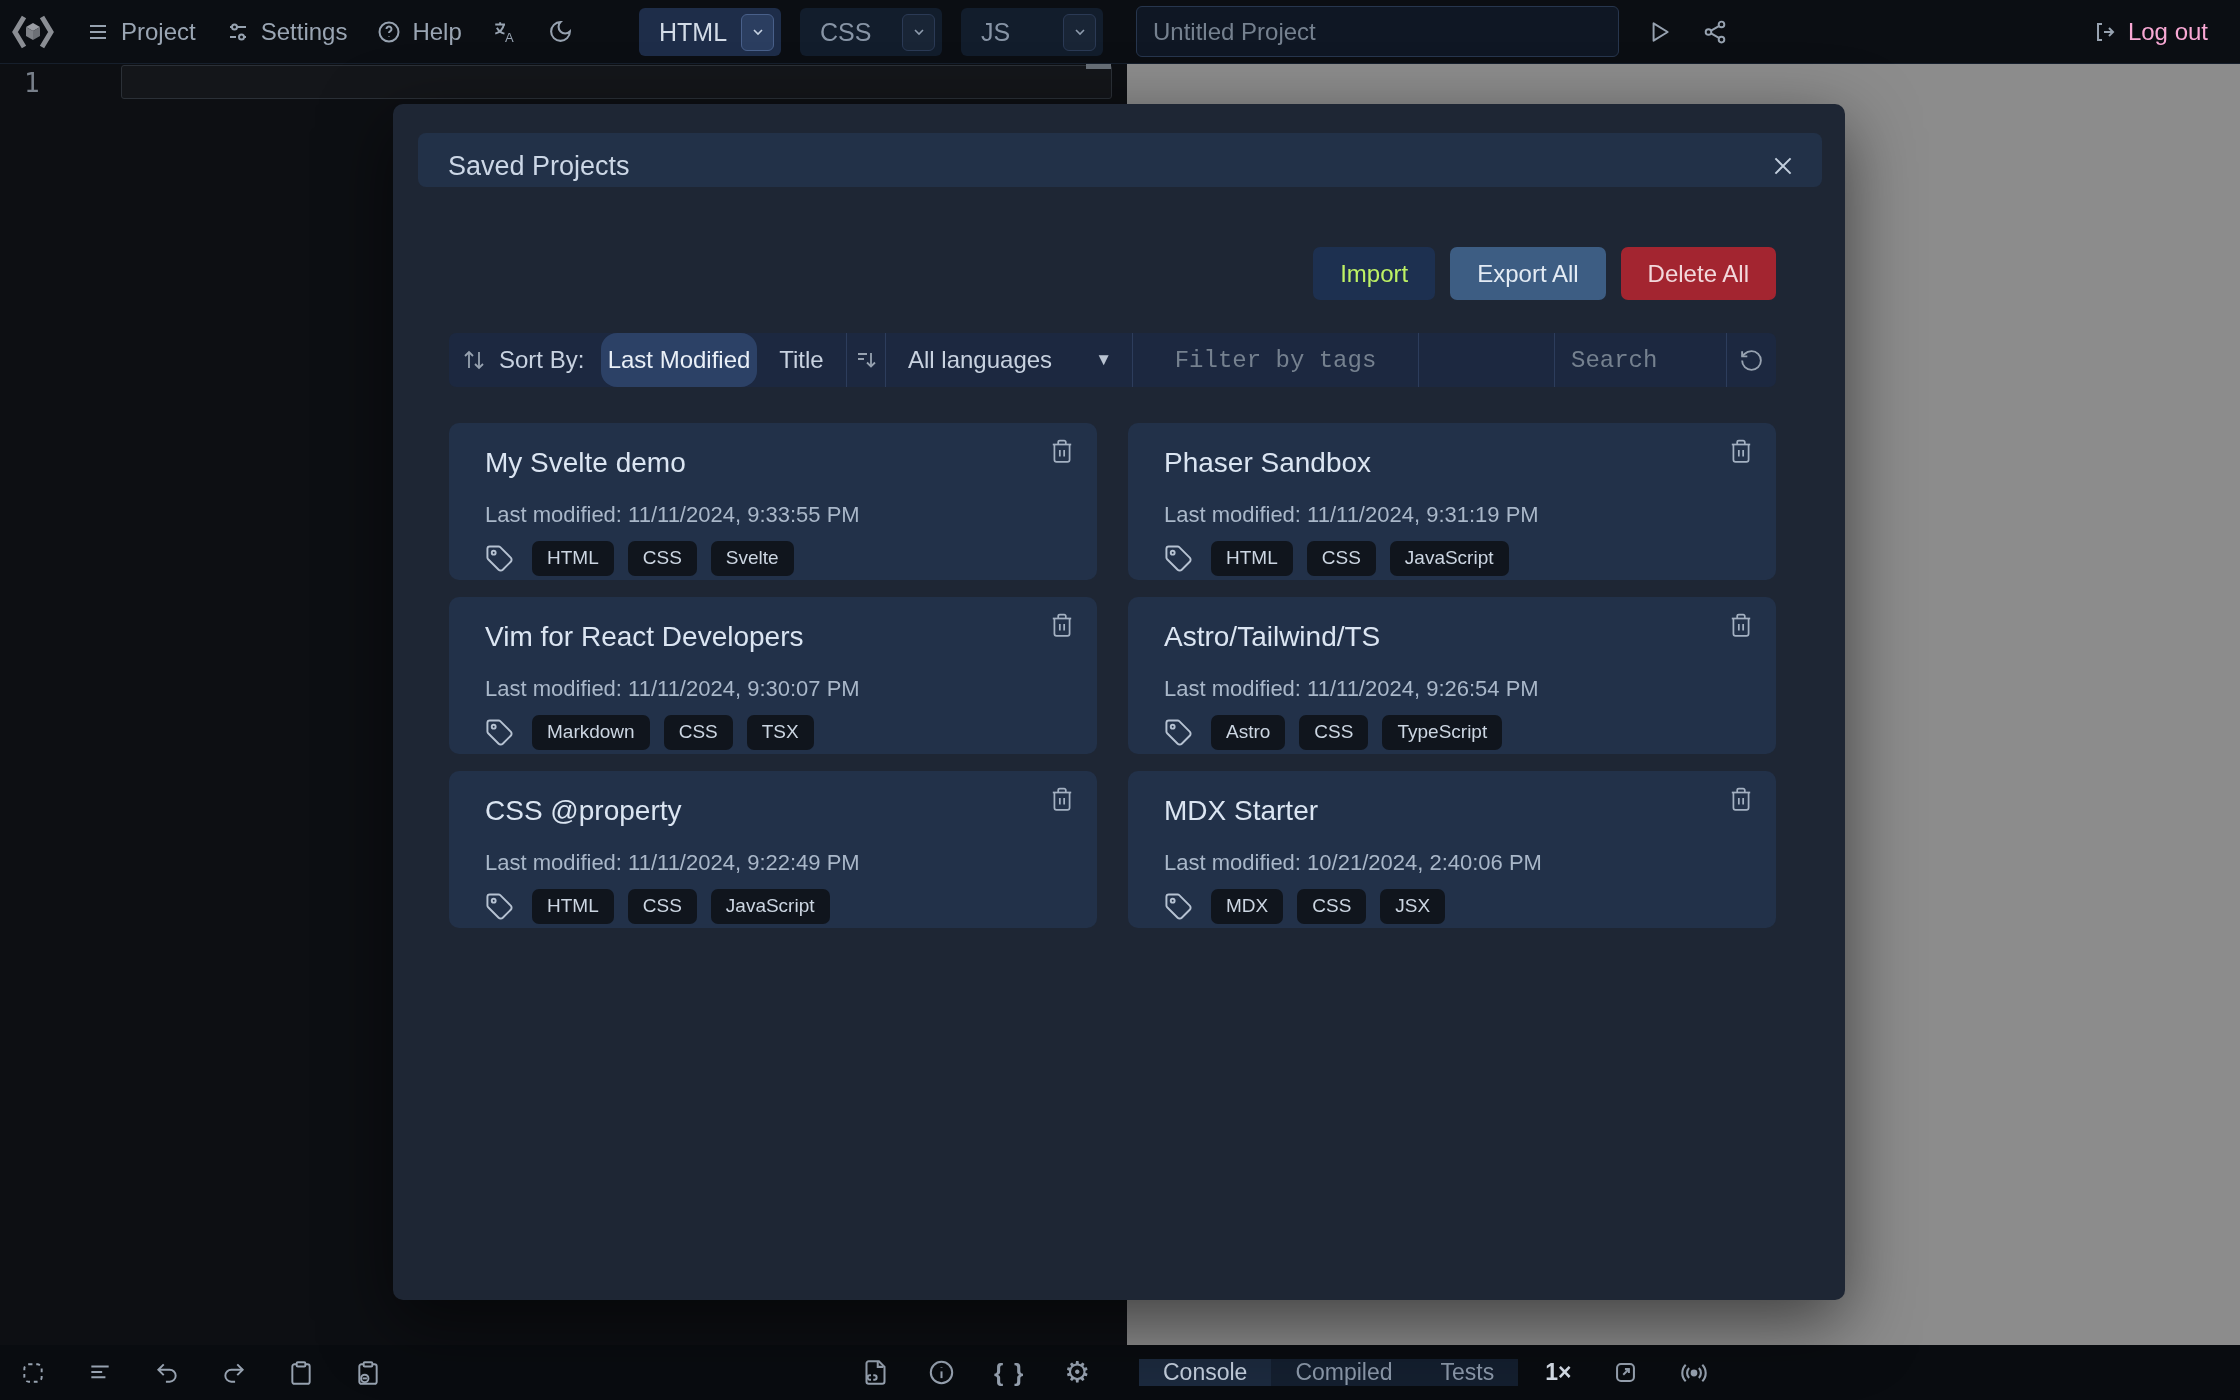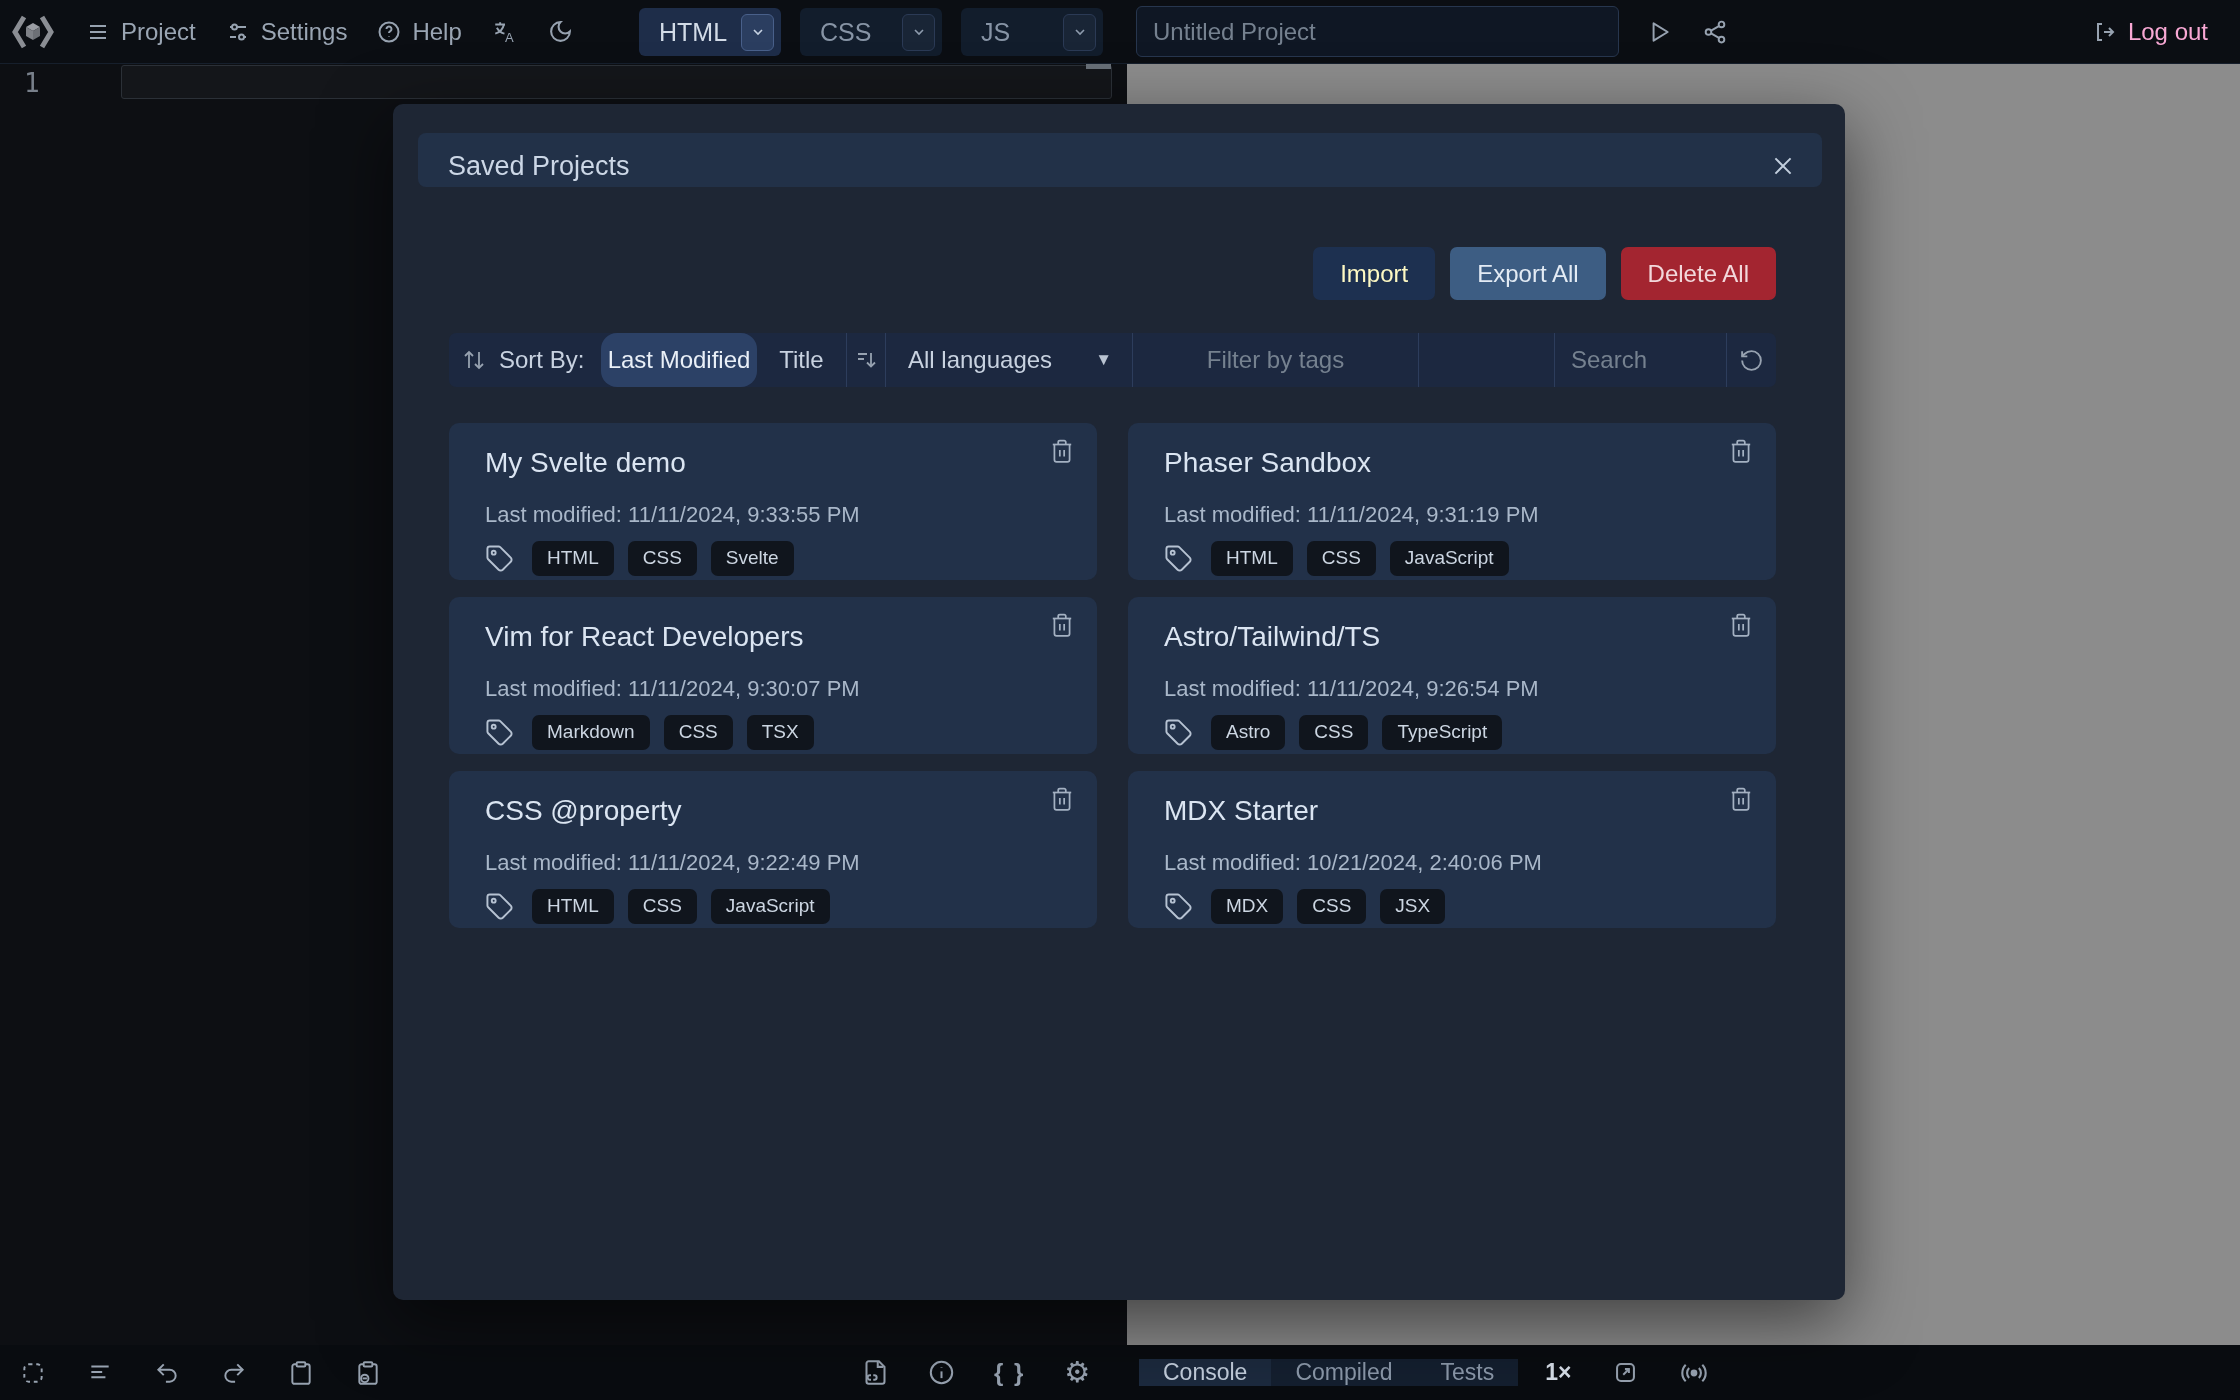--- a/index.html
+++ b/index.html
@@ -41,37 +41,37 @@
   .bb-icon{align-self:center;margin-left:41px;cursor:pointer}
   .glyph-gear{font-size:29px;line-height:1;color:#97a2b0}
   .glyph-braces{font-size:24px;letter-spacing:2px;color:#97a2b0;font-weight:700}
   
   .modal{position:absolute;left:393px;top:104px;width:1452px;height:1196px;background:#1e2634;border-radius:10px;box-shadow:0 22px 70px rgba(0,0,0,.55);z-index:10}
   .m-titlebar{position:absolute;left:25px;top:29px;width:1404px;height:54px;background:#223148;border-radius:8px;display:flex;align-items:center;justify-content:space-between;padding:12px 26px 0 30px;box-sizing:border-box}
   .m-title{font-size:27px;color:#ccd7e6;font-weight:400}
   .m-close{color:#c2cedd;cursor:pointer}
   .m-actions{position:absolute;top:143px;right:69px;display:flex;gap:15px}
   .btn{height:53px;border:none;border-radius:7px;font-size:24px;padding:0 27px;font-family:inherit;cursor:pointer}
-  .btn-import{background:#1d3050;color:#fef9c3}
+  .btn-import{background:#1d3050;color:#bef264}
   .btn-export{background:#3d5d83;color:#e3ebf4}
   .btn-delete{background:#a32530;color:#f2d8db}
   .sortbar{position:absolute;left:56px;top:229px;width:1327px;height:54px;background:#1c2840;border-radius:7px;display:flex;align-items:center;font-size:24px;color:#c8d2e0}
   .seg{height:100%;display:flex;align-items:center;box-sizing:border-box}
   .seg-div{border-left:1px solid #2d3d5c}
   .sg-label{width:152px;padding-left:13px;gap:13px}
   .sg-chip{justify-content:center;cursor:pointer}
   .sg-chip.active{width:156px;background:#2c4166;border-radius:16px;color:#e9eff7}
   .sg-title{width:89px}
   .sg-desc{width:39px;justify-content:center;cursor:pointer}
   .sg-lang{width:247px;justify-content:space-between;padding:0 20px 0 22px;cursor:pointer}
   .sg-tags{width:286px}
   .sg-empty{width:136px}
   .sg-search{width:172px}
   .sg-refresh{width:50px;justify-content:center;cursor:pointer}
-  .seg input{width:100%;background:transparent;border:none;outline:none;color:#c8d2e0;font-size:24px;font-family:Liberation Sans, sans-serif}
+  .seg input{width:100%;background:transparent;border:none;outline:none;color:#c8d2e0;font-size:24px;font-family:Liberation Mono, monospace}
   .inp-center{text-align:center}
   .inp-left{padding-left:16px}
   .caret{font-size:17px;color:#b9c3d1}
   
   .cards{position:absolute;left:56px;top:319px;width:1327px;display:grid;grid-template-columns:648px 648px;column-gap:31px;row-gap:17px}
   .card{height:157px;background:#223149;border-radius:10px;position:relative;box-sizing:border-box;padding:24px 36px 0;cursor:pointer}
   .card-title{font-size:28px;color:#dbe5f2;font-weight:400;line-height:1.15}
   .card-date{font-size:22px;color:#a9b7c9;margin-top:23px}
   .card-tags{display:flex;align-items:center;gap:15px;margin-top:13px}
   .tag-ic{color:#b6c2d2;margin-right:3px}

